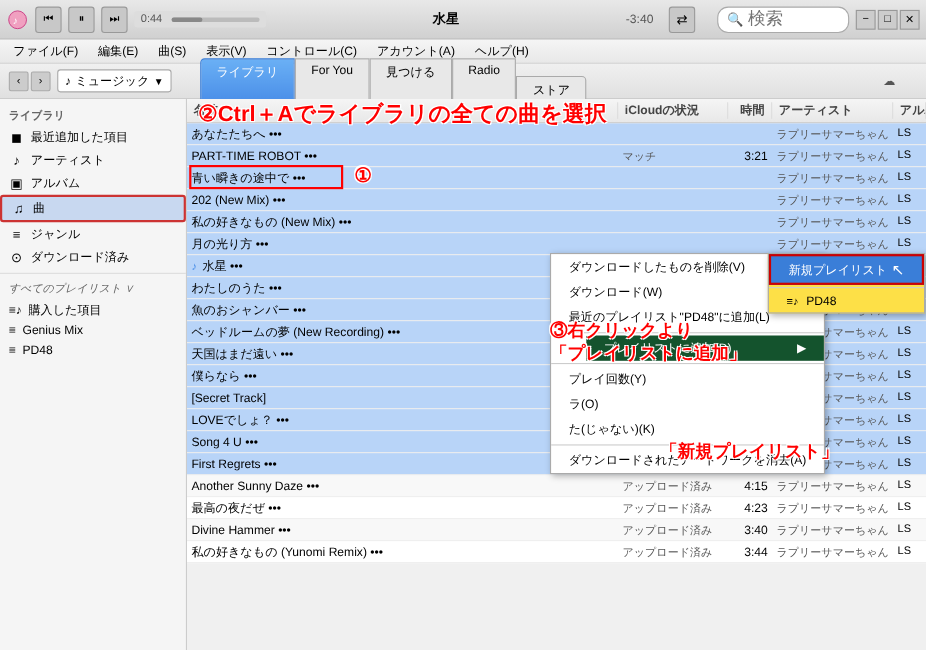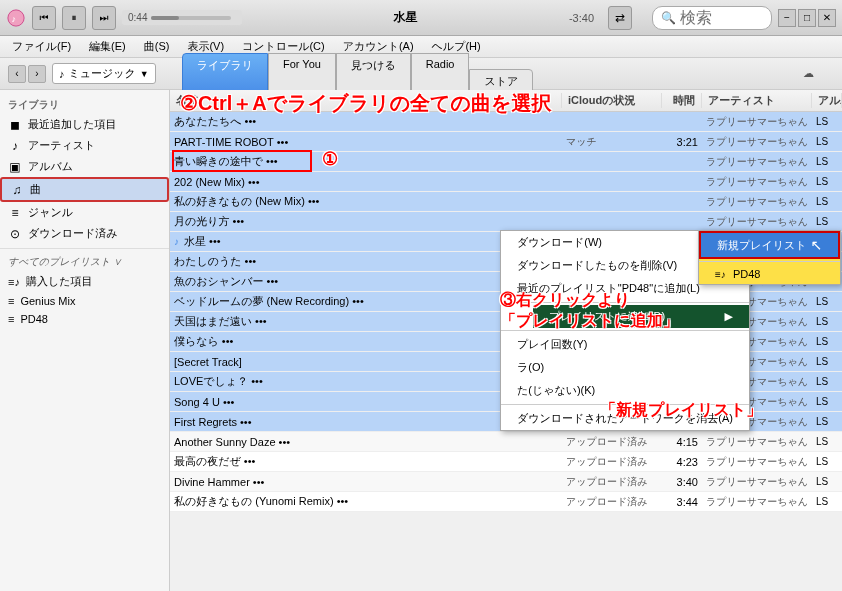--- a/index.html
+++ b/index.html
@@ -7,21 +7,21 @@
 
     
     #titlebar {
       display: flex; align-items: center; height: 36px;
       background: linear-gradient(to bottom, #e8e8e8, #d0d0d0);
       border-bottom: 1px solid #aaa; padding: 0 6px; gap: 6px;
     }
     #titlebar .logo { width: 20px; height: 20px; display: flex; align-items: center; justify-content: center; }
     #titlebar .logo svg { width: 18px; height: 18px; }
     .ctrl-btn { width: 24px; height: 24px; background: #c8c8c8; border: 1px solid #999; border-radius: 3px; display: flex; align-items: center; justify-content: center; cursor: pointer; font-size: 10px; }
-    .progress-area { display: flex; align-items: center; gap: 4px; background: #ddd; border-radius: 3px; padding: 2px 6px; min-width: 120px; }
+    .progress-area { display: flex; align-items: center; gap: 4px; background: #ddd; border-radius: 3px; padding: 2px 6px; min-width: 120px; justify-content: space-between; }
     .progress-bar { width: 80px; height: 4px; background: #bbb; border-radius: 2px; position: relative; }
     .progress-fill { width: 35%; height: 100%; background: #888; border-radius: 2px; }
     .song-title { font-weight: bold; font-size: 12px; }
     .song-sub { font-size: 10px; color: #555; }
     .time-display { font-size: 11px; color: #333; }
     .search-box { display: flex; align-items: center; background: white; border: 1px solid #aaa; border-radius: 10px; padding: 2px 8px; gap: 4px; min-width: 120px; }
     .search-box input { border: none; outline: none; font-size: 11px; width: 90px; }
     .window-btns { display: flex; gap: 2px; margin-left: auto; }
     .win-btn { width: 18px; height: 18px; background: #ccc; border: 1px solid #999; display: flex; align-items: center; justify-content: center; font-size: 10px; cursor: pointer; }
 
@@ -445,22 +445,22 @@
         私の好きなもの (Yunomi Remix) •••
       </div>
       <div class="song-col icloud">アップロード済み</div>
       <div class="song-col time">3:44</div>
       <div class="song-col artist">ラプリーサマーちゃん</div>
       <div class="song-col album">LS</div>
     </div>
       </div>
 
     <div id="context-menu">
+      <div class="ctx-item">ダウンロードしたものを削除(V)</div>
       <div class="ctx-item">ダウンロード(W)</div>
-      <div class="ctx-item">ダウンロードしたものを削除(V)</div>
       <div class="ctx-item">最近のプレイリスト"PD48"に追加(L)</div>
       <div class="ctx-separator"></div>
       <div class="ctx-item submenu highlighted" style="background:#14532d; color:white; display:flex; justify-content:space-between;margin-left:32px;">
         <span>プレイリストに追加(D)</span>
         <span>▶</span>
       </div>
       <div class="ctx-separator"></div>
       <div class="ctx-item">プレイ回数(Y)</div>
       <div class="ctx-item">ラ(O)</div>
       <div class="ctx-item">た(じゃない)(K)</div>

